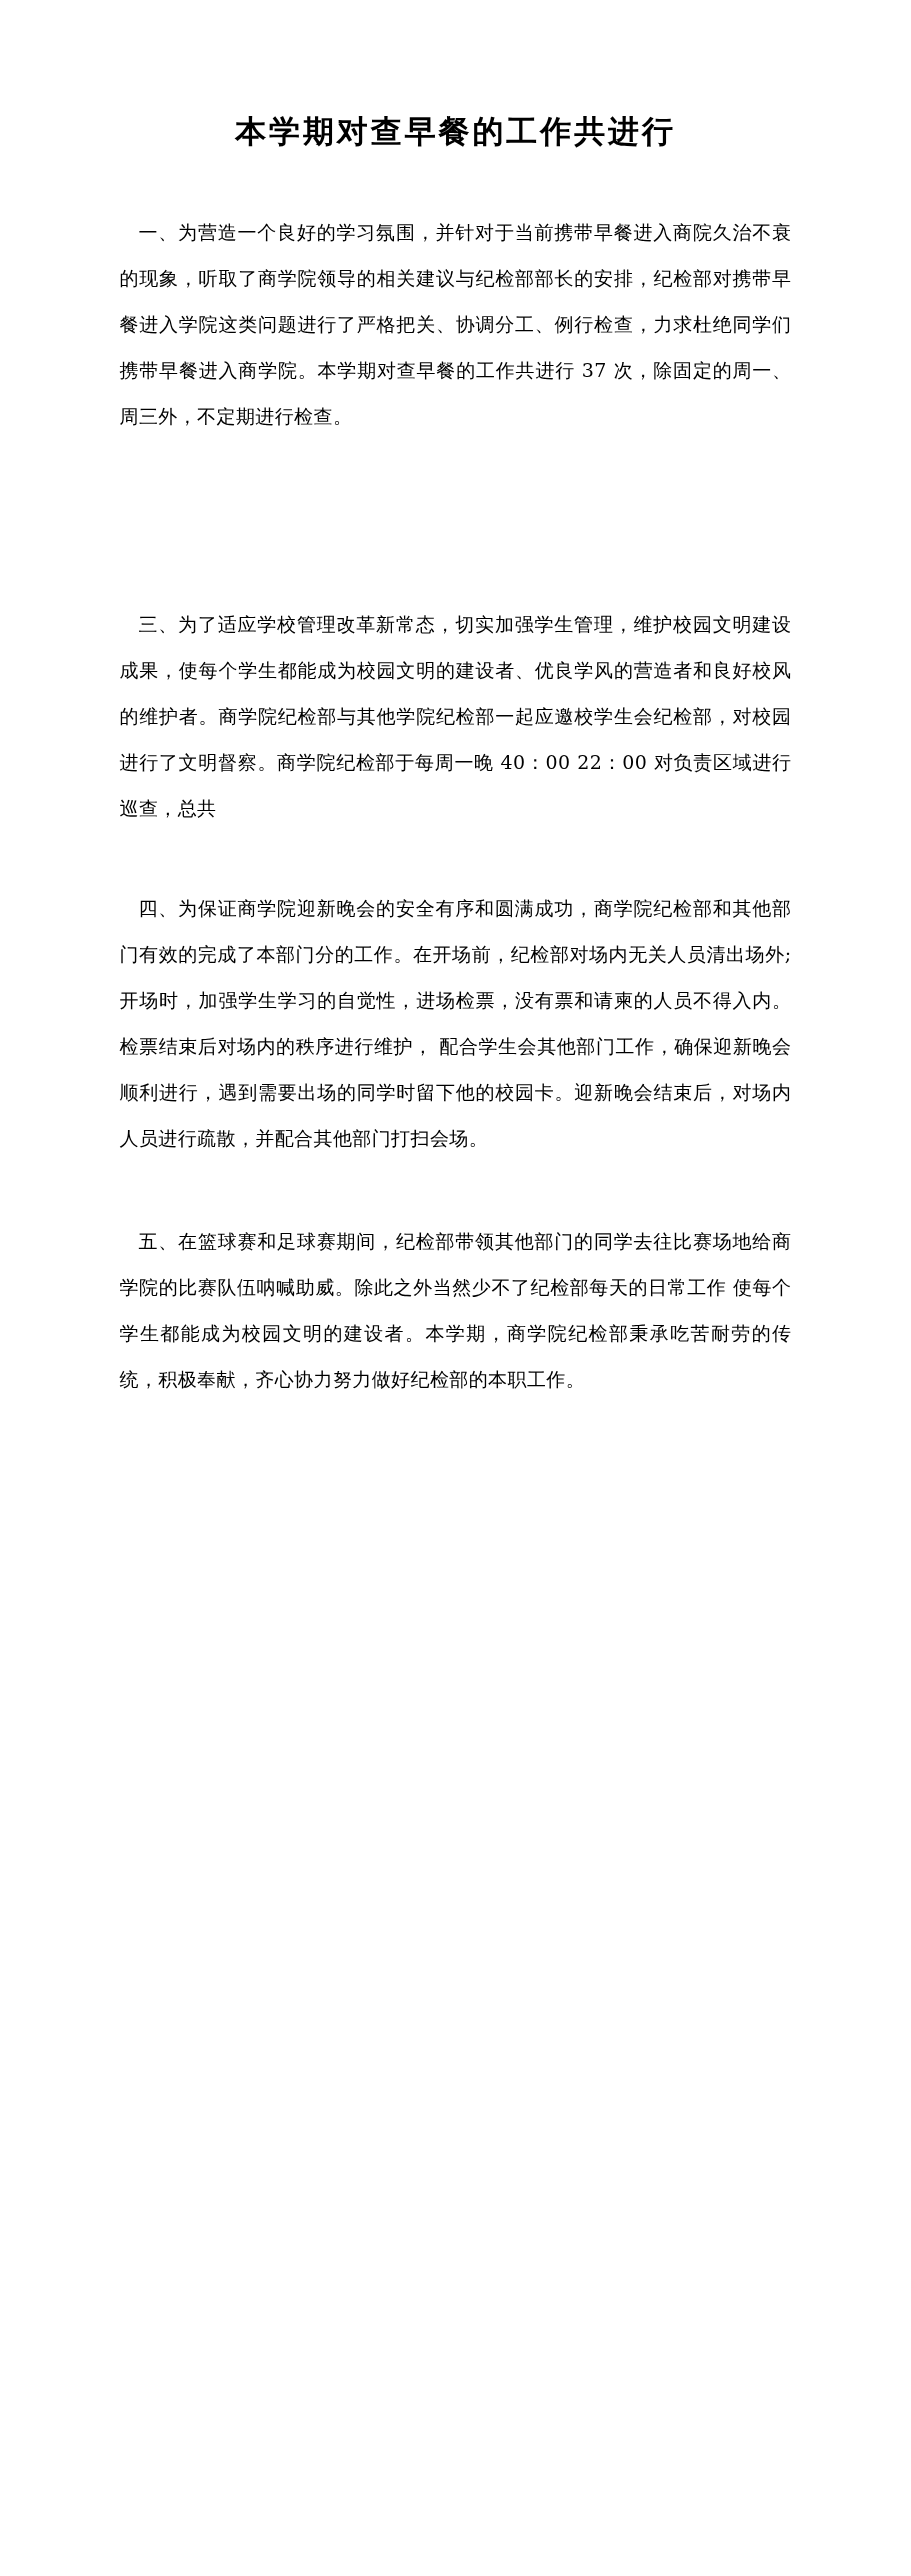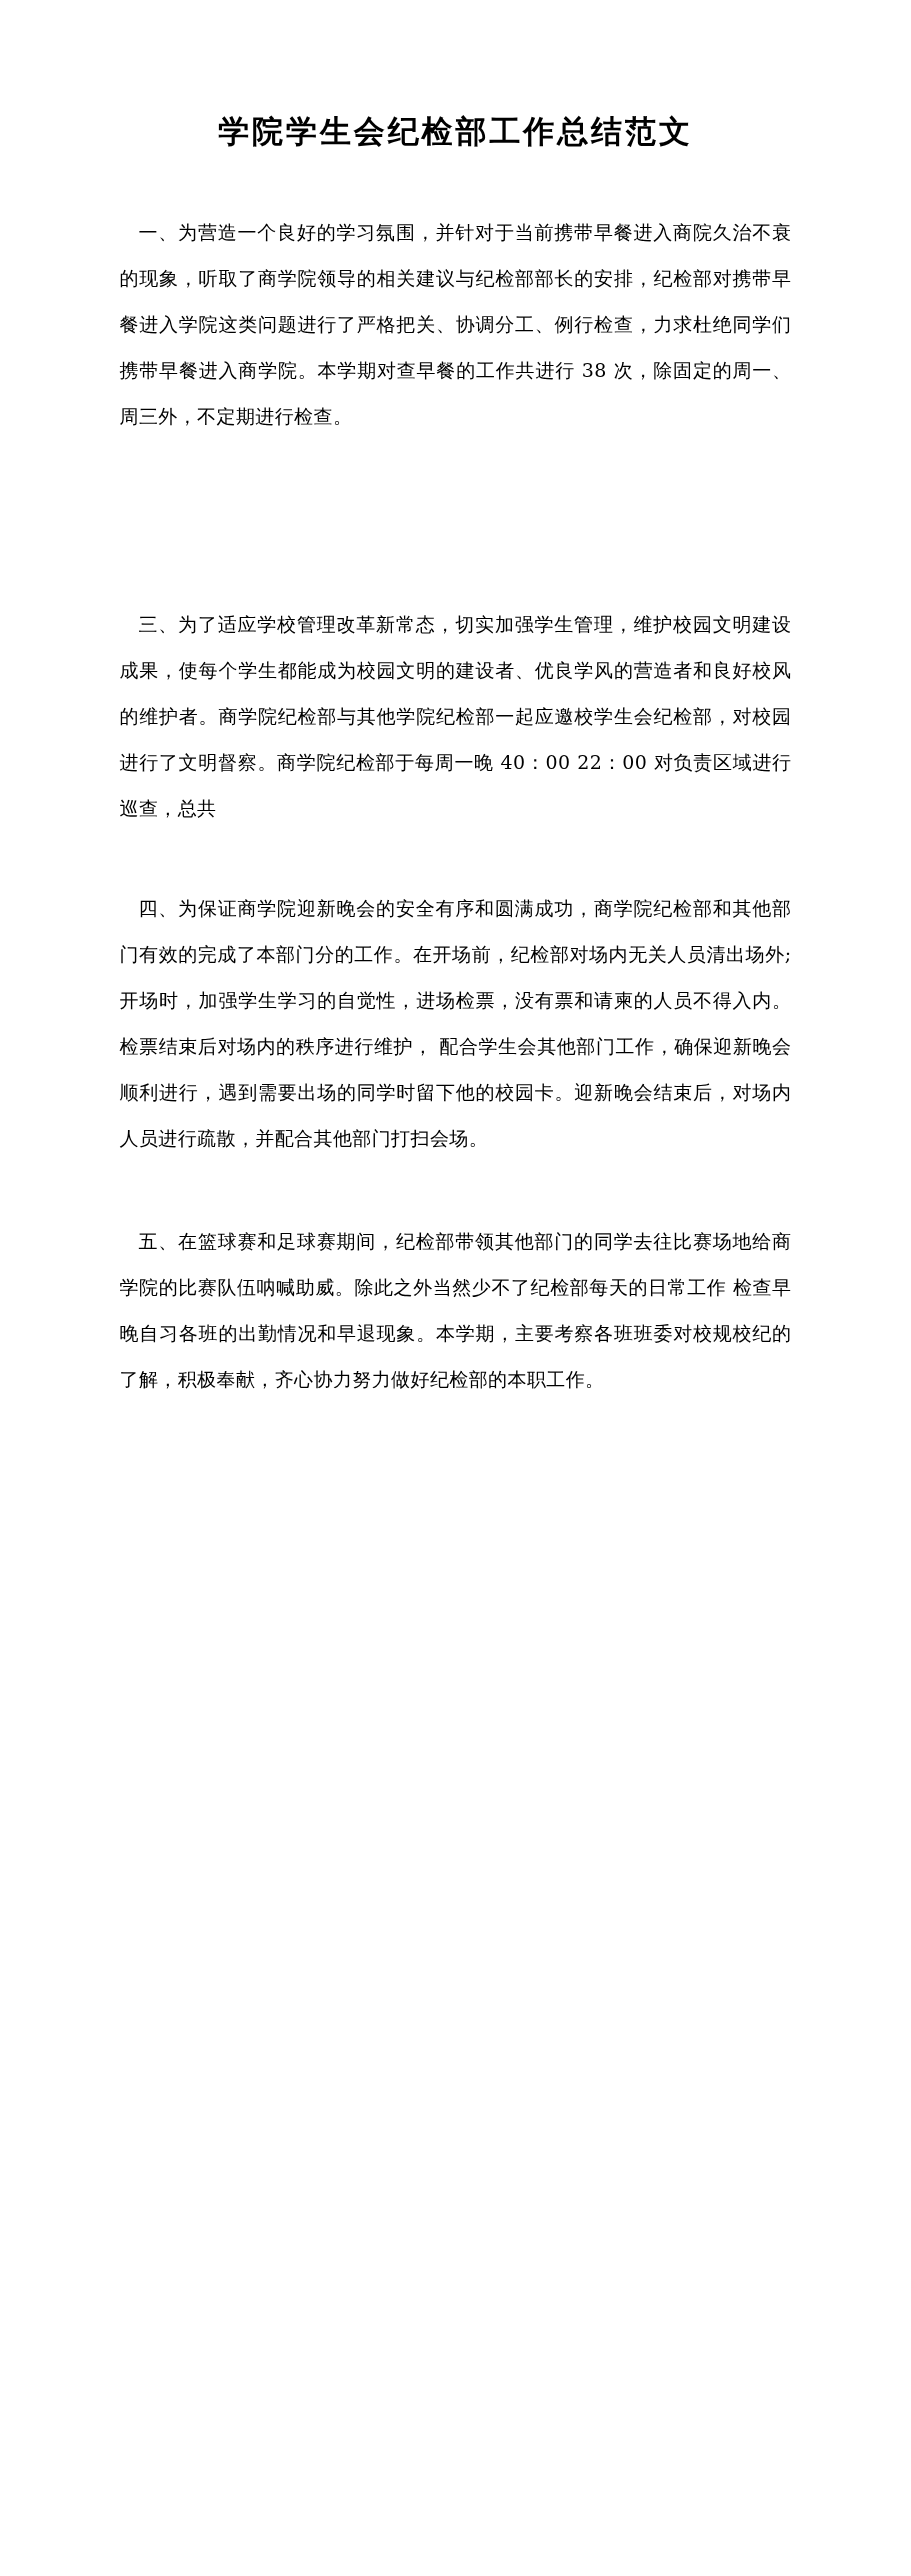--- a/index.html
+++ b/index.html
@@ -44,26 +44,26 @@
   .mt-p3 { margin-top: 162px; }
   .mt-p3b { margin-top: 240px; }
   .mt-p4 { margin-top: 54px; }
   .mt-p5 { margin-top: 57px; }
 </style>
 </head>
 <body>
 
 <div class="doc">
 
-  <h1 class="doc-title">学院学生会纪检部工作总结范文</h1>
+  <h1 class="doc-title">本学期对查早餐的工作共进行</h1>
 
-  <p class="para mt-p1">一、为营造一个良好的学习氛围，并针对于当前携带早餐进入商院久治不衰的现象，听取了商学院领导的相关建议与纪检部部长的安排，纪检部对携带早餐进入学院这类问题进行了严格把关、协调分工、例行检查，力求杜绝同学们携带早餐进入商学院。本学期对查早餐的工作共进行 38 次，除固定的周一、周三外，不定期进行检查。</p>
+  <p class="para mt-p1">一、为营造一个良好的学习氛围，并针对于当前携带早餐进入商院久治不衰的现象，听取了商学院领导的相关建议与纪检部部长的安排，纪检部对携带早餐进入学院这类问题进行了严格把关、协调分工、例行检查，力求杜绝同学们携带早餐进入商学院。本学期对查早餐的工作共进行 37 次，除固定的周一、周三外，不定期进行检查。</p>
 
 
   <p class="para mt-p3">三、为了适应学校管理改革新常态，切实加强学生管理，维护校园文明建设成果，使每个学生都能成为校园文明的建设者、优良学风的营造者和良好校风的维护者。商学院纪检部与其他学院纪检部一起应邀校学生会纪检部，对校园进行了文明督察。商学院纪检部于每周一晚 40：00 22：00 对负责区域进行巡查，总共</p>
 
 
   <p class="para mt-p4">四、为保证商学院迎新晚会的安全有序和圆满成功，商学院纪检部和其他部门有效的完成了本部门分的工作。在开场前，纪检部对场内无关人员清出场外;开场时，加强学生学习的自觉性，进场检票，没有票和请柬的人员不得入内。检票结束后对场内的秩序进行维护， 配合学生会其他部门工作，确保迎新晚会顺利进行，遇到需要出场的同学时留下他的校园卡。迎新晚会结束后，对场内人员进行疏散，并配合其他部门打扫会场。</p>
 
-  <p class="para mt-p5">五、在篮球赛和足球赛期间，纪检部带领其他部门的同学去往比赛场地给商学院的比赛队伍呐喊助威。除此之外当然少不了纪检部每天的日常工作 检查早晚自习各班的出勤情况和早退现象。本学期，主要考察各班班委对校规校纪的了解，积极奉献，齐心协力努力做好纪检部的本职工作。</p>
+  <p class="para mt-p5">五、在篮球赛和足球赛期间，纪检部带领其他部门的同学去往比赛场地给商学院的比赛队伍呐喊助威。除此之外当然少不了纪检部每天的日常工作 使每个学生都能成为校园文明的建设者。本学期，商学院纪检部秉承吃苦耐劳的传统，积极奉献，齐心协力努力做好纪检部的本职工作。</p>
 
 </div>
 
 
 </body></html>

